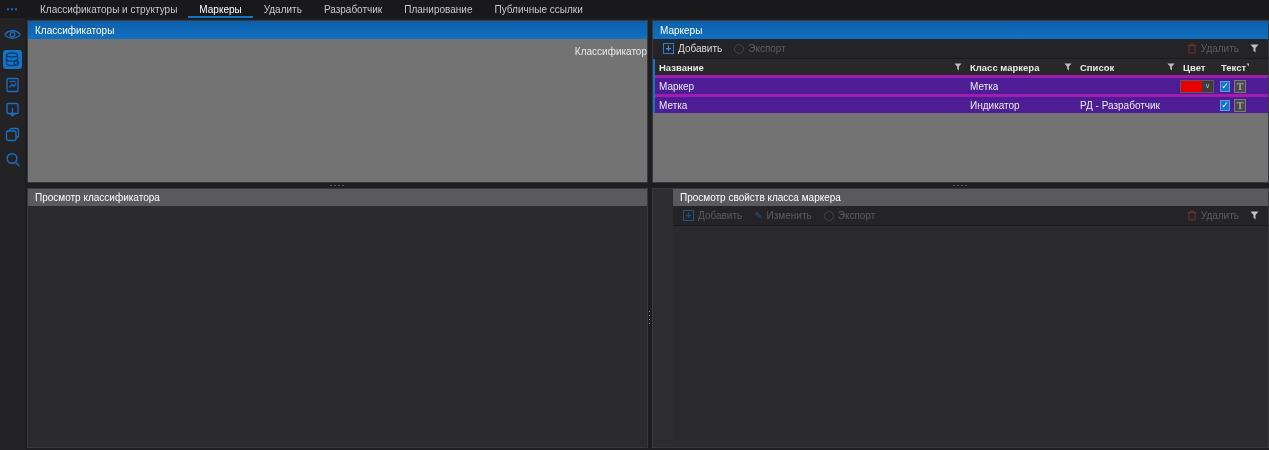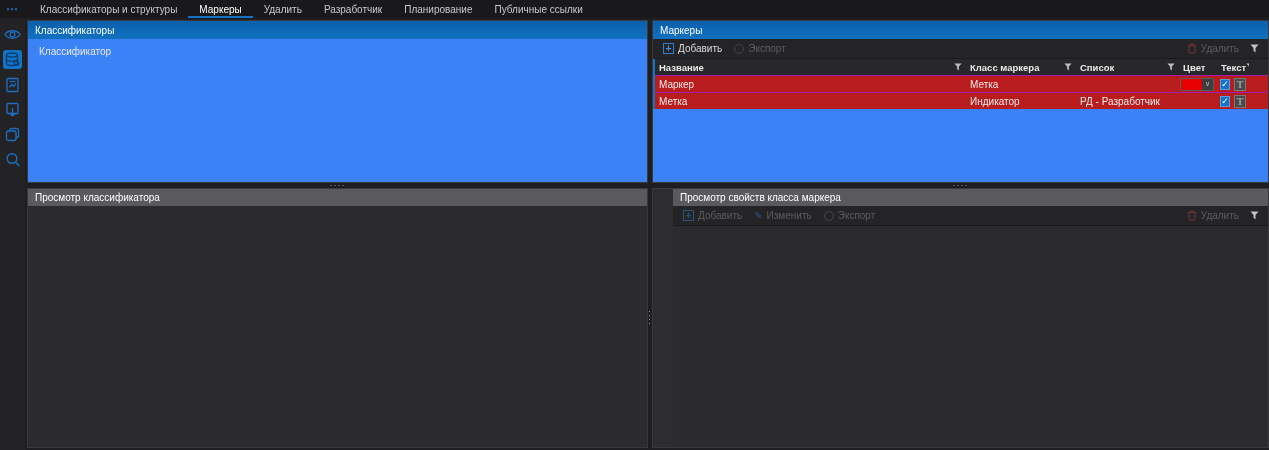--- a/index.html
+++ b/index.html
@@ -25,36 +25,36 @@
   .bottom-row{display:flex;flex:1;min-height:0;}
   .h-split{height:5px;display:flex;}
   .h-split .hseg{display:flex;align-items:center;justify-content:center;color:#9a9a9e;font-size:9px;line-height:5px;letter-spacing:1px;}
   .v-split{width:4px;display:flex;align-items:center;justify-content:center;}
   .v-split .vdots{color:#9a9a9e;font-size:9px;letter-spacing:1px;transform:rotate(90deg);white-space:nowrap;}
   .gapcol{width:4px;}
   .panel{background:#2d2d30;border:1px solid #39393d;box-sizing:border-box;display:flex;flex-direction:column;min-width:0;min-height:0;}
   .panel-header{height:18px;min-height:18px;display:flex;align-items:center;padding:0 7px;font-size:10px;color:#fff;}
   .panel-header.blue{background:linear-gradient(180deg,#0b5fab,#1171c0);}
   .panel-header.gray{background:#5a5a5e;height:17px;min-height:17px;}
-  .panel-body{flex:1;background:#3b82f6;min-height:0;}
+  .panel-body{flex:1;background:#737373;min-height:0;}
   .classifier-item{padding:7px 0 0 11px;font-size:10px;color:#e9e9ea;}
   
   .toolbar{height:19px;min-height:19px;background:#242427;border-bottom:1px solid #1a1a1c;display:flex;align-items:center;padding:0 5px;font-size:10px;gap:2px;}
   .tb-btn{display:flex;align-items:center;gap:4px;padding:0 5px;height:100%;color:#dcdcdd;cursor:pointer;white-space:nowrap;}
   .tb-btn.disabled{color:#5d5d60;cursor:default;}
   .tb-spacer{flex:1;}
   .plus-ico{width:11px;height:11px;box-sizing:border-box;border:1px solid #2f7fd0;color:#3c8ede;font-size:10px;line-height:9px;text-align:center;font-weight:bold;}
   .plus-ico.dim{border-color:#28517d;color:#28517d;}
   .pencil-ico{color:#28517d;font-size:10px;}
   .export-ico{width:10px;height:10px;box-sizing:border-box;border:1px solid #46464a;border-radius:50%;}
   .funnel-btn{display:flex;align-items:center;padding:0 4px;cursor:pointer;}
   
   .grid{border-left:2px solid #1373c6;}
   .grid-header{display:flex;height:16px;background:#28282b;font-size:9.5px;font-weight:bold;color:#e8e8e8;align-items:stretch;}
-  .grid-row{display:flex;height:16px;background:#b91c1c;border-top:1px solid #a21caf;font-size:10px;color:#ececee;align-items:stretch;}
+  .grid-row{display:flex;height:16px;background:#4c1d95;border-top:3px solid #a21caf;font-size:10px;color:#ececee;align-items:stretch;}
   .col{display:flex;align-items:center;padding:0 4px;box-sizing:border-box;overflow:hidden;white-space:nowrap;}
   .c-name{width:311px;align-items:center;}
   .c-class{width:110px;}
   .c-list{width:103px;}
   .c-color{width:38px;}
   .c-text{width:32px;}
   .c-fill{flex:1;}
   .col .funnel{margin-left:auto;}
   
   .color-dd{display:flex;width:34px;height:13px;box-sizing:border-box;background:#3d3d40;border:1px solid #5b5b5e;align-items:stretch;cursor:pointer;}
@@ -131,21 +131,21 @@
           <path d="M10.6 10.2 L14.5 14.2"></path>
         </g>
       </svg>
   </div>
 </div>
 
 <div class="workspace">
 
   <div class="top-row">
 
-    <div class="panel" style="width:621px;min-width:621px;">
+    <div class="panel" style="width:621px;min-width:621px;text-align:right;">
       <div class="panel-header blue">
         <span>Классификаторы</span>
       </div>
       <div class="panel-body">
         <div class="classifier-item">Классификатор</div>
       </div>
     </div>
 
     <div class="gapcol"></div>
 

